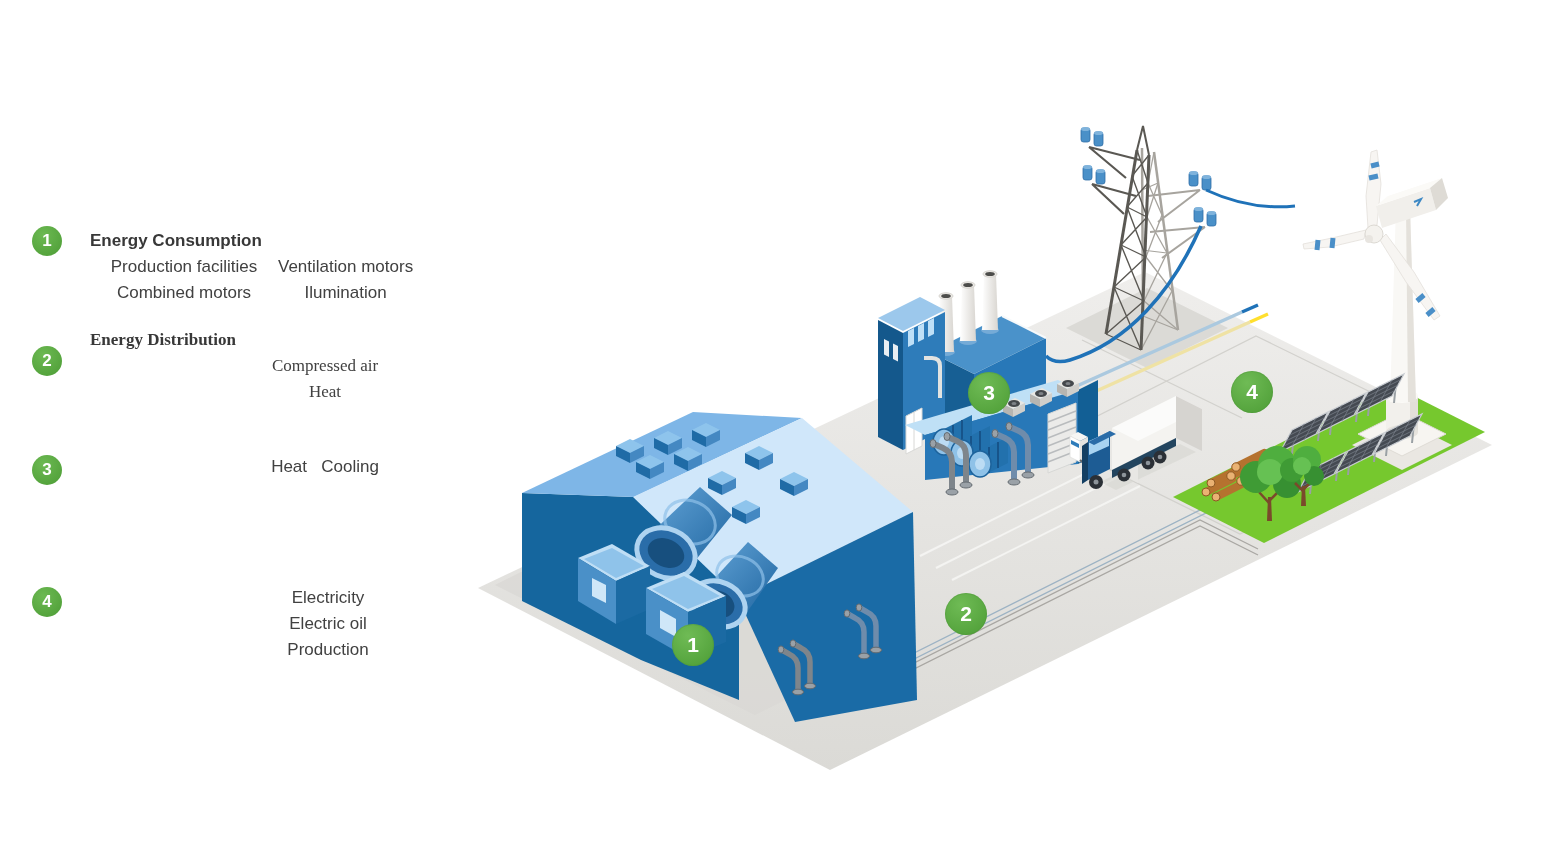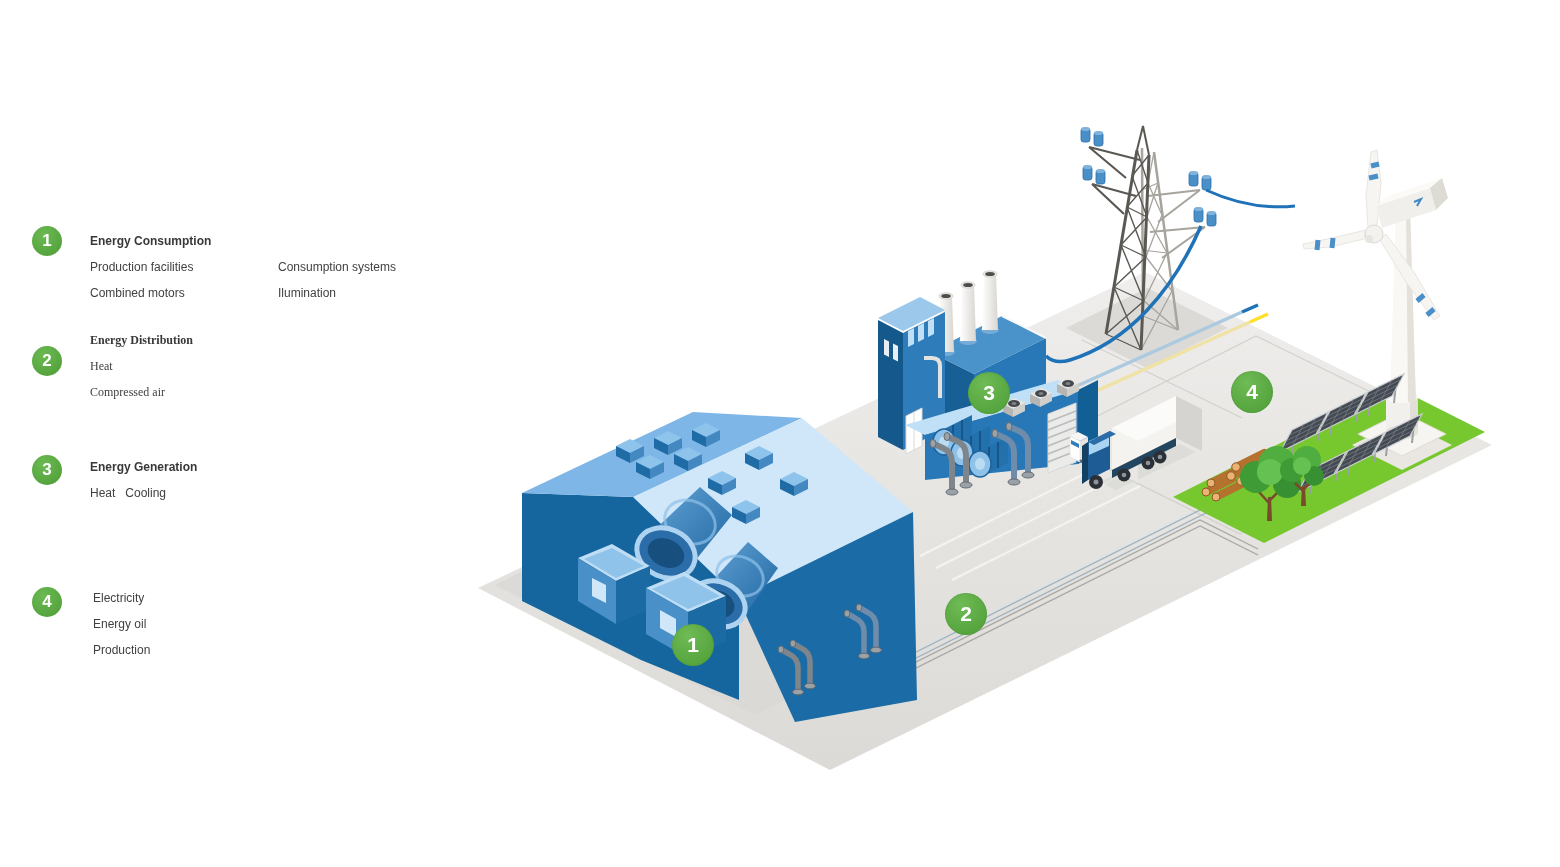--- a/index.html
+++ b/index.html
@@ -5,23 +5,23 @@
 <style>
   html,body{margin:0;padding:0;background:#ffffff;}
   body{width:1560px;height:867px;position:relative;overflow:hidden;
        font-family:"Liberation Sans", sans-serif;color:#3d3d3d;}
   .stage{position:absolute;inset:0;}
   svg.scene{position:absolute;left:0;top:0;width:1560px;height:867px;}
   
   .legend-circle{position:absolute;width:30px;height:30px;border-radius:50%;
       background:radial-gradient(circle at 38% 30%, #6cb952, #4c9c35);
       color:#fff;font-weight:bold;font-size:17px;line-height:30px;text-align:center;}
-  .legend-text{position:absolute;left:90px;width:470px;font-size:12px;line-height:26px;color:#414141;}
+  .legend-text{position:absolute;left:90px;width:470px;font-size:17px;line-height:26px;color:#414141;}
   .legend-title{font-weight:bold;color:#383838;}
-  .legend-line{white-space:pre-wrap;}
+  .legend-line{white-space:pre-wrap;text-align:center;}
   .legend-cols{display:flex;}
   .legend-col1{width:188px;}
   
   .scene-marker{position:absolute;width:42px;height:42px;border-radius:50%;
       background:radial-gradient(circle at 38% 28%, #6fbb55, #4c9c35);
       color:#fff;font-weight:bold;font-size:21px;display:flex;align-items:center;
       justify-content:center;box-shadow:0 0 0 1px rgba(70,140,50,.25) inset;}
 </style>
 </head>
 <body>
@@ -501,43 +501,42 @@
   <div>
     <div class="legend-circle" style="left:32px;top:226px;">1</div>
     <div class="legend-text" style="top:228px;">
       <div class="legend-title">Energy Consumption</div>
       <div class="legend-cols">
         <div class="legend-col1">
           <div class="legend-line">Production facilities</div>
           <div class="legend-line">Combined motors</div>
         </div>
         <div>
-          <div class="legend-line">Consumption systems</div>
+          <div class="legend-line">Ventilation motors</div>
           <div class="legend-line">Ilumination</div>
         </div>
       </div>
     </div>
 
     <div class="legend-circle" style="left:32px;top:346px;">2</div>
     <div class="legend-text" style="top:327px;font-family:Liberation Serif, serif;">
       <div class="legend-title">Energy Distribution</div>
+      <div class="legend-line">Compressed air</div>
       <div class="legend-line">Heat</div>
-      <div class="legend-line">Compressed air</div>
     </div>
 
     <div class="legend-circle" style="left:32px;top:455px;">3</div>
     <div class="legend-text" style="top:454px;">
-      <div class="legend-title">Energy Generation</div>
       <div class="legend-line">Heat   Cooling</div>
     </div>
 
     <div class="legend-circle" style="left:32px;top:587px;">4</div>
     <div class="legend-text" style="top:585px;left:93px;">
       <div class="legend-line">Electricity</div>
-      <div class="legend-line">Energy oil</div>
+      <div class="legend-line">Electric oil</div>
       <div class="legend-line">Production</div>
     </div>
   </div>
 
   <div class="scene-marker" style="left:672px;top:624px;">1</div>
   <div class="scene-marker" style="left:945px;top:593px;">2</div>
   <div class="scene-marker" style="left:968px;top:372px;">3</div>
   <div class="scene-marker" style="left:1231px;top:371px;">4</div>
 
 </div>

